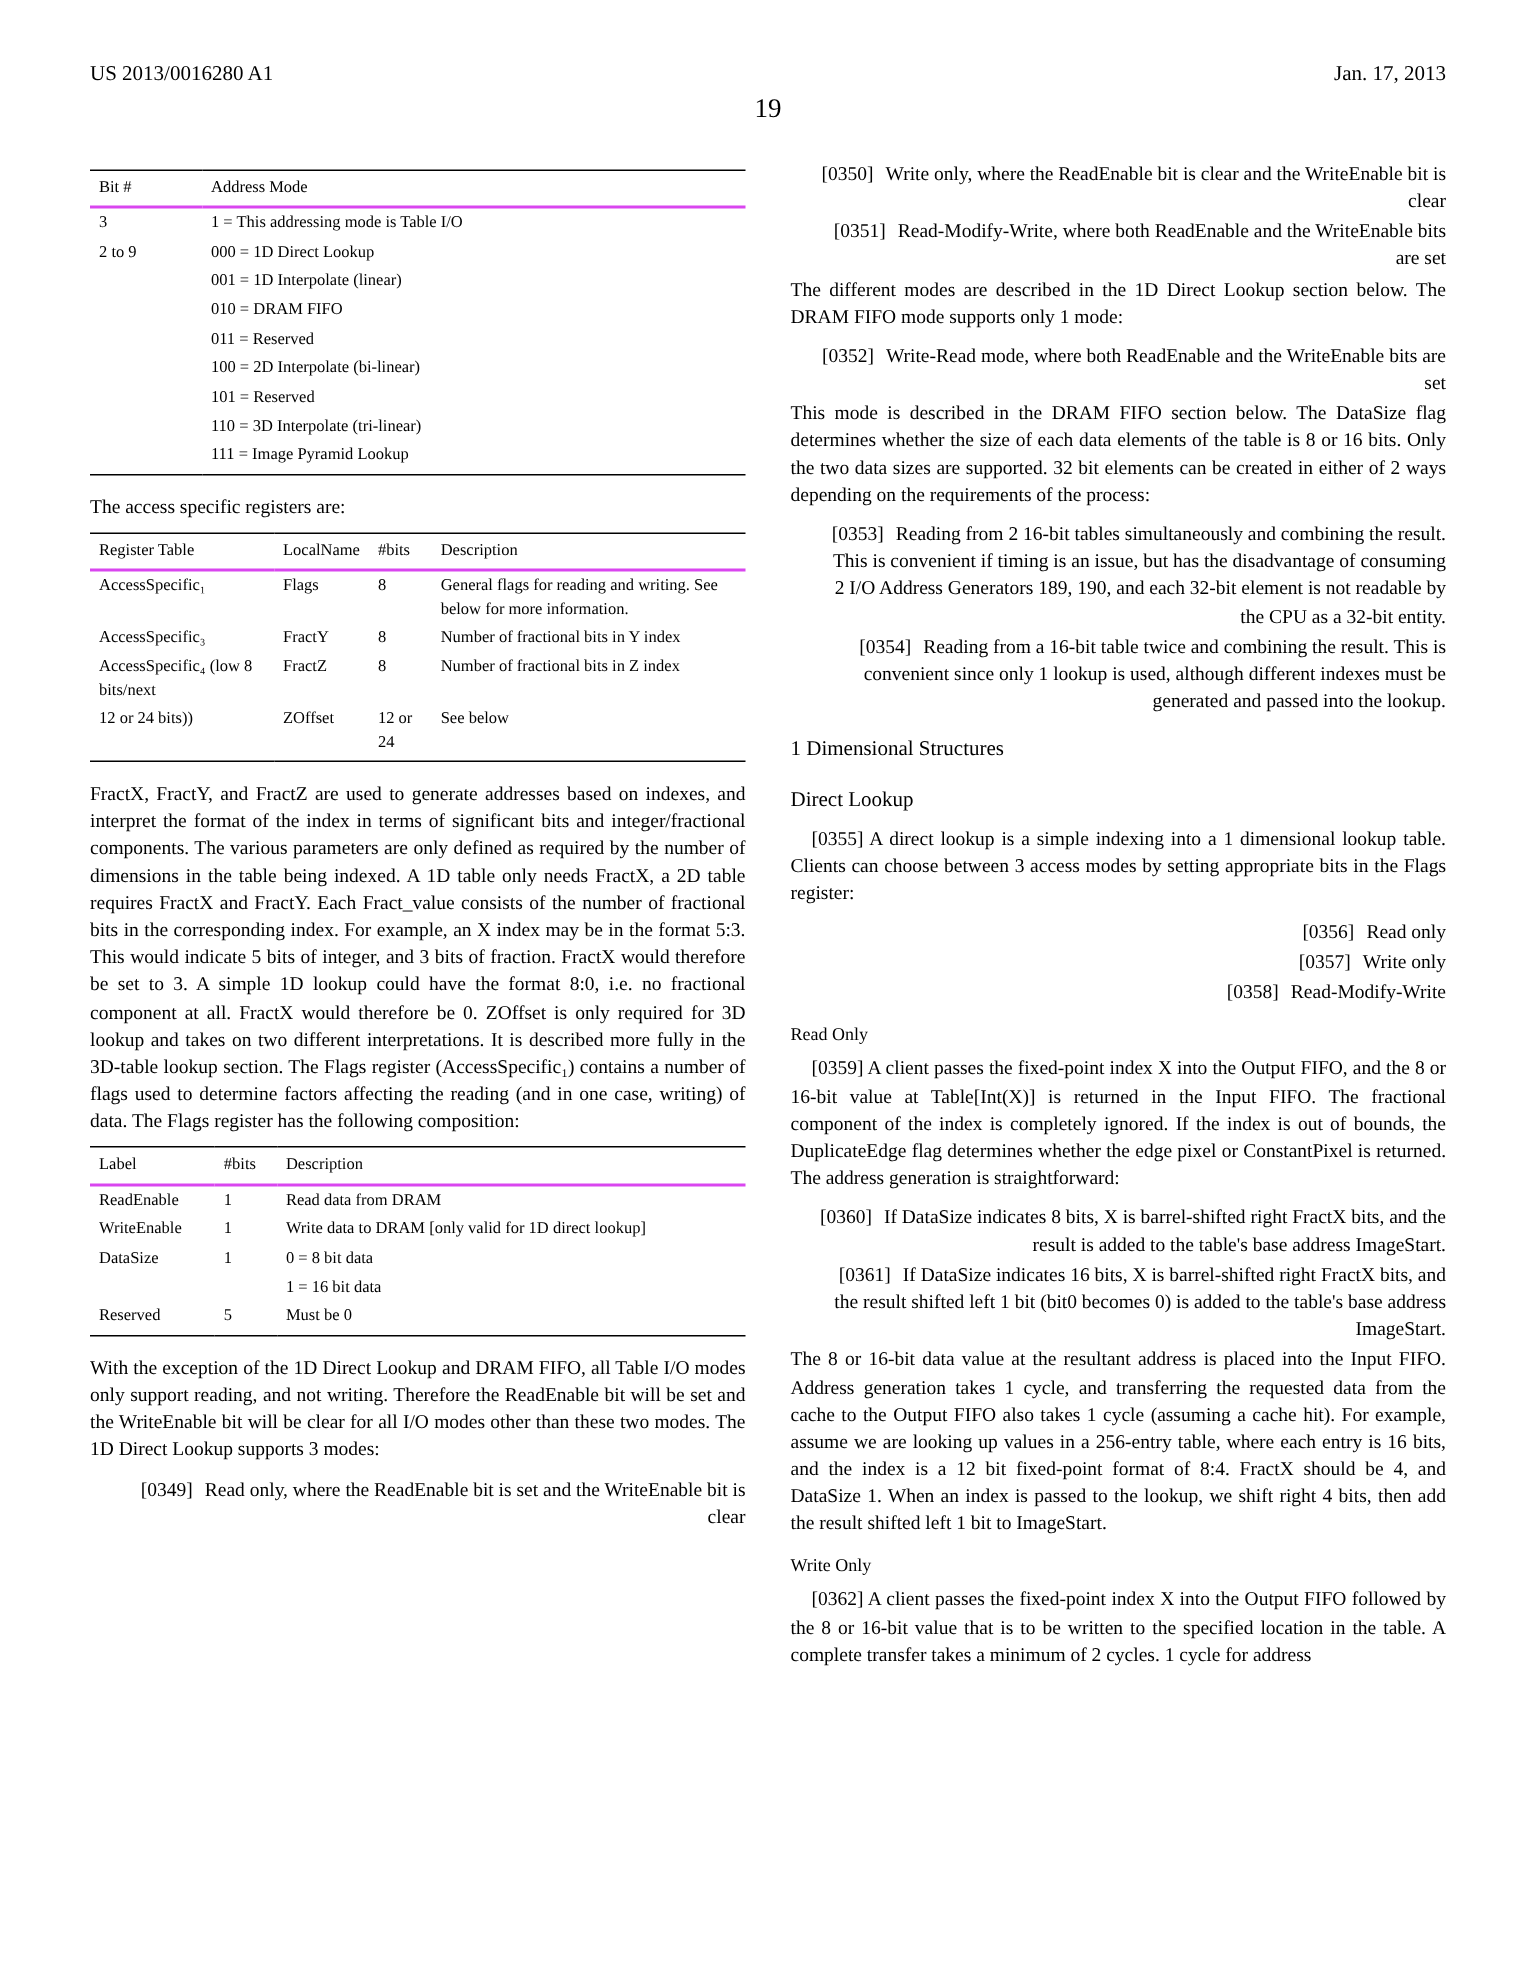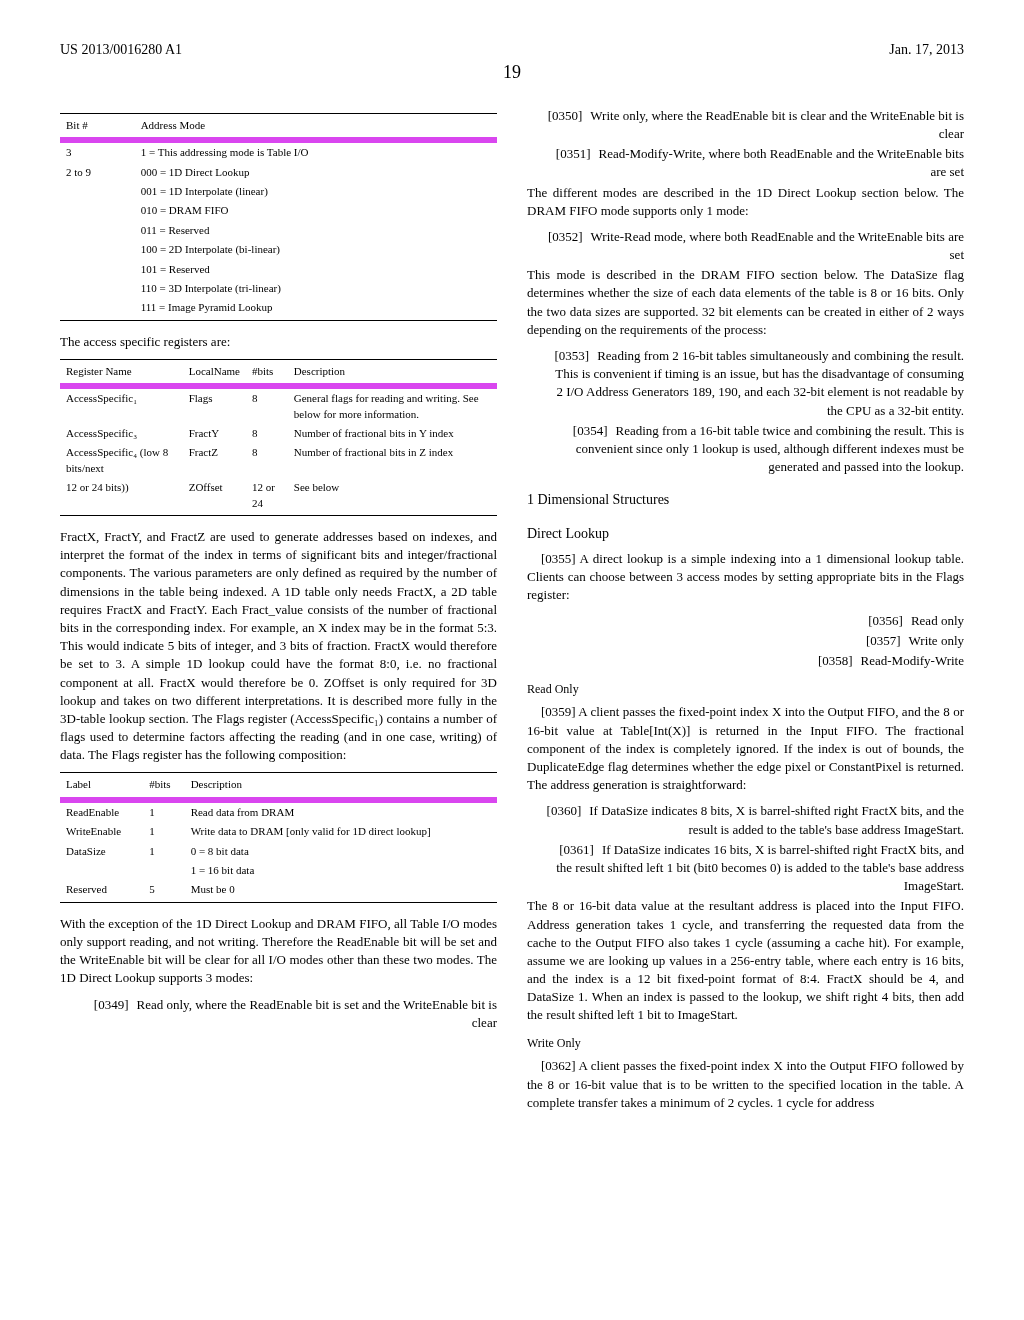--- a/index.html
+++ b/index.html
@@ -33,21 +33,21 @@
     border-collapse: collapse;
     width: 100%;
     font-size: 11px;
     margin: 8px 0 12px 0;
   }
   table th {
     text-align: left;
     font-weight: normal;
     padding: 4px 6px;
     border-top: 1px solid black;
-    border-bottom: 6px solid #d946ef;
+    border-bottom: 2px solid #d946ef;
   }
   table td {
     padding: 2px 6px;
     vertical-align: top;
   }
   table tr.lastrow td {
     border-bottom: 1px solid black;
     padding-bottom: 4px;
   }
   p {
@@ -132,21 +132,21 @@
             <td>111 = Image Pyramid Lookup</td>
           </tr>
     </tbody>
       </table>
 
     <p>The access specific registers are:</p>
 
     <table>
       <tbody>
           <tr>
-        <th>Register Name</th>
+        <th>Register Table</th>
         <th>LocalName</th>
         <th>#bits</th>
         <th>Description</th>
       </tr>
       <tr>
             <td>AccessSpecific₁</td>
             <td>Flags</td>
             <td>8</td>
             <td>General flags for reading and writing. See below for more information.</td>
           </tr>

